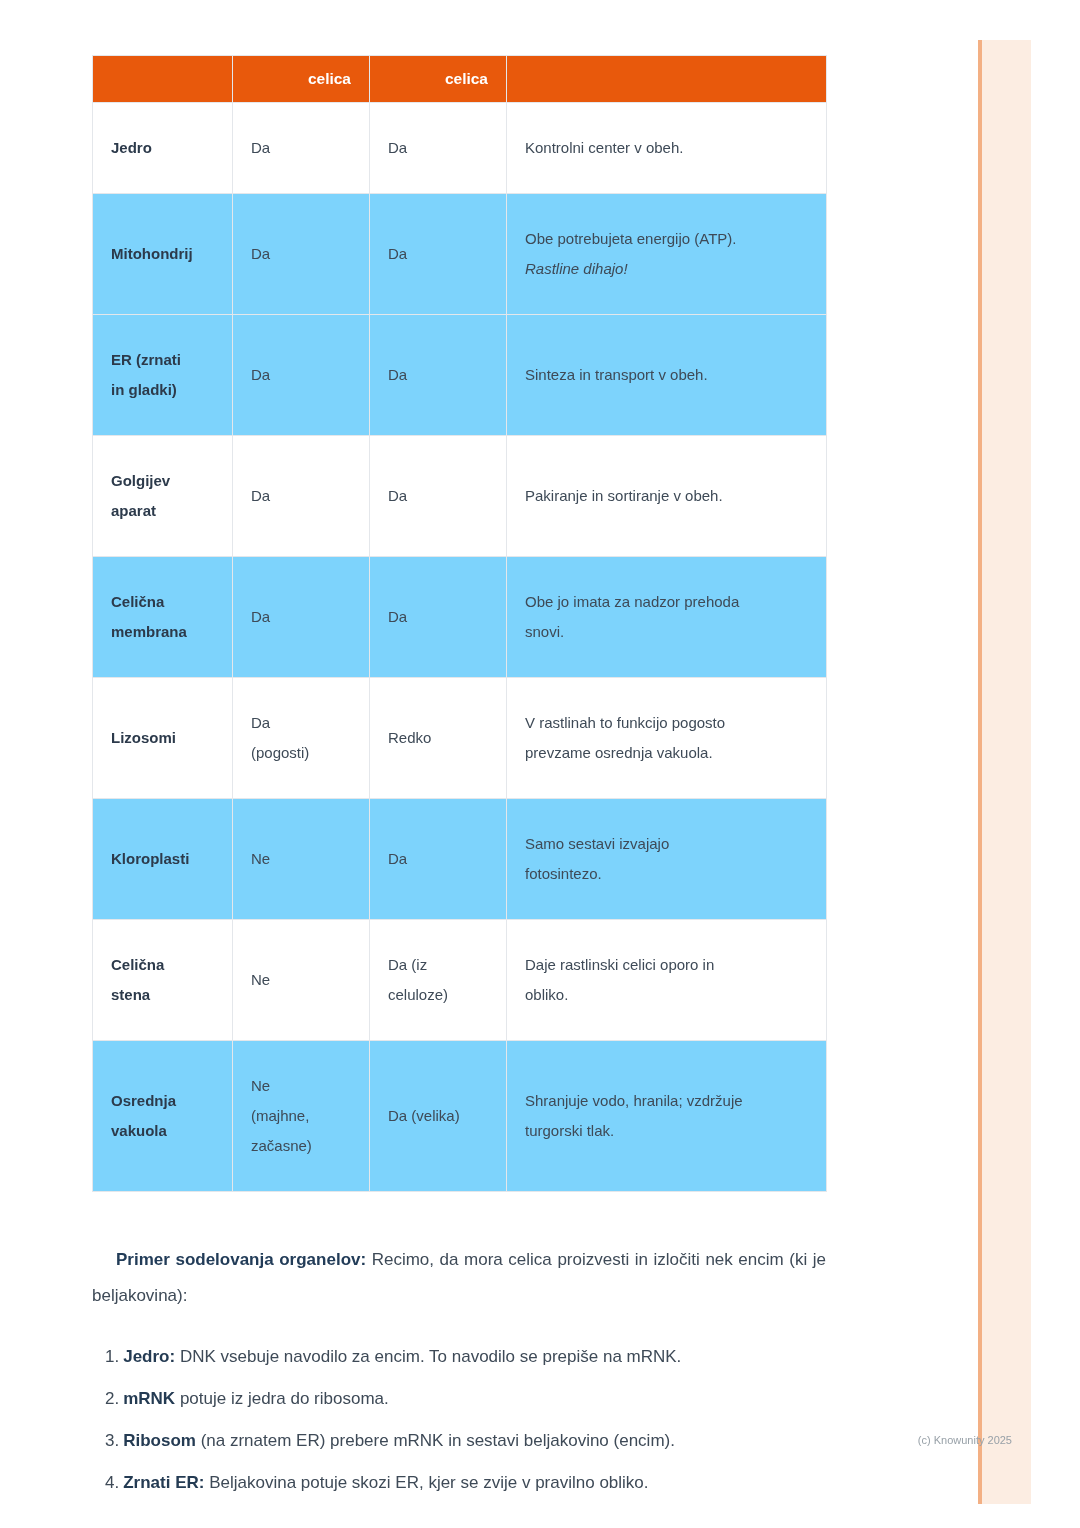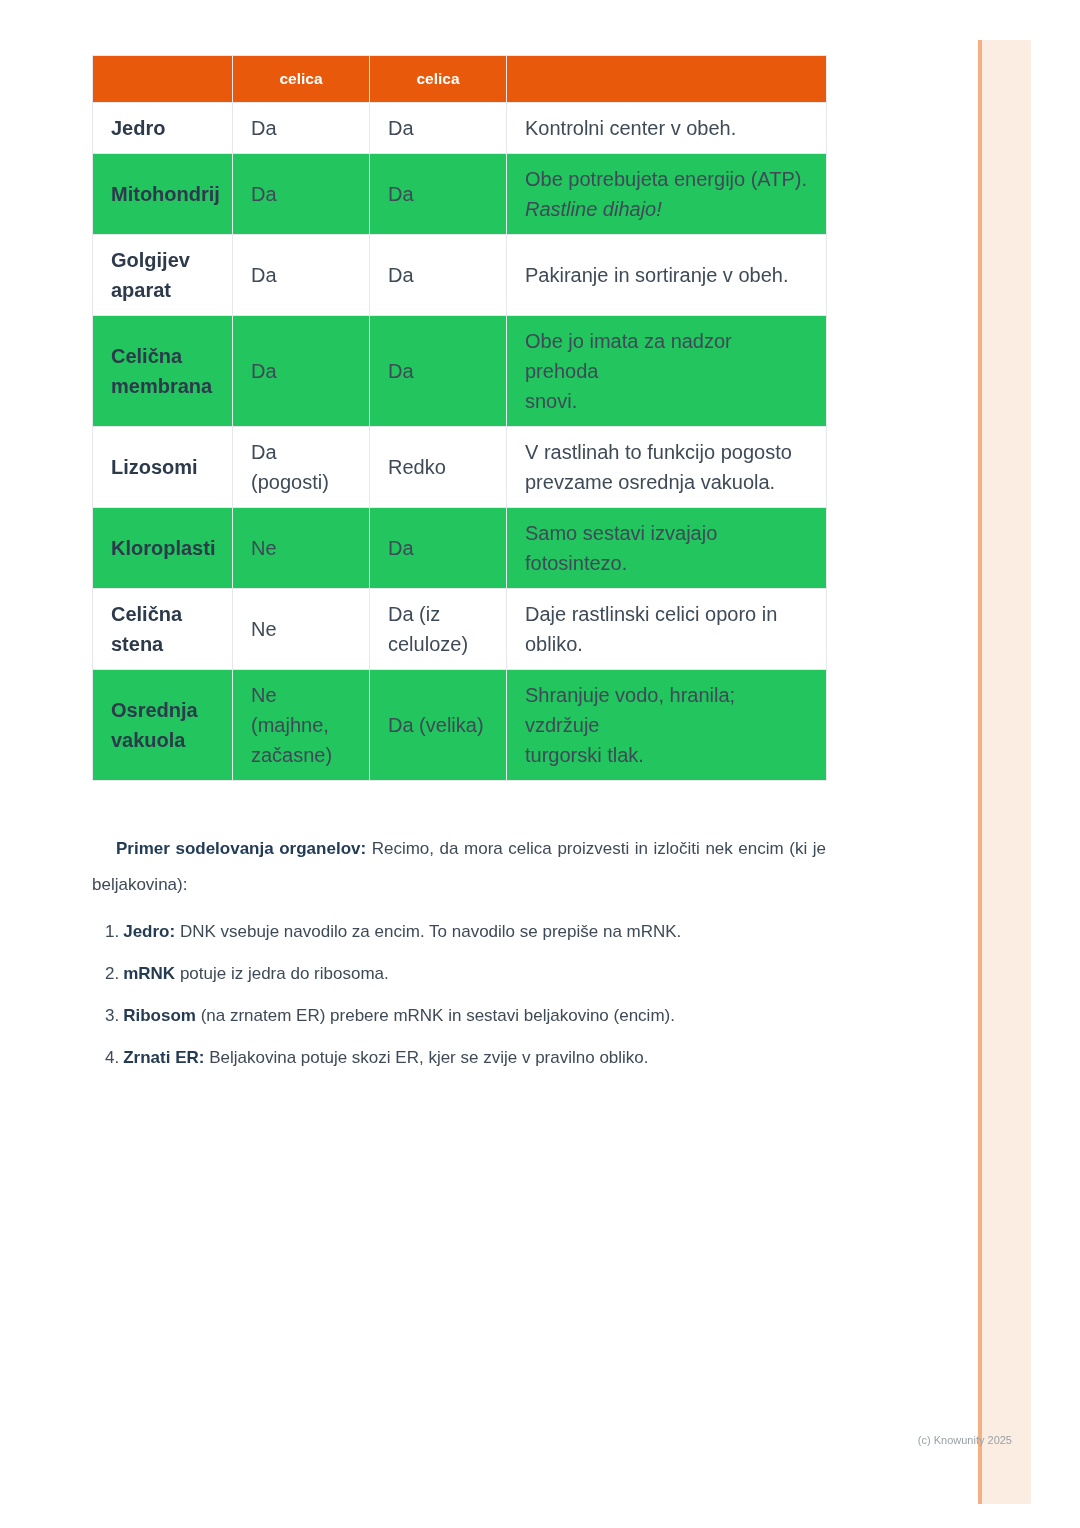--- a/index.html
+++ b/index.html
@@ -38,53 +38,53 @@
   }
   table.cmp col.c1 { width: 140px; }
   table.cmp col.c2 { width: 137px; }
   table.cmp col.c3 { width: 137px; }
   table.cmp col.c4 { width: 320px; }
   table.cmp th {
     background: #E8590C;
     color: #ffffff;
     font-weight: bold;
     font-size: 15.5px;
-    text-align: center;
+    text-align: right;
     padding: 12px 18px;
     line-height: 22px;
     border: 1px solid #E4E7EB;
   }
   table.cmp td {
-    font-size: 20px;
+    font-size: 15px;
     line-height: 30px;
-    padding: 10px 18px;
+    padding: 30px 18px;
     vertical-align: middle;
     border: 1px solid #E4E7EB;
     white-space: pre-line;
     color: #3E4A57;
   }
-  table.cmp tr.alt td { background: #22c55e; }
+  table.cmp tr.alt td { background: #7dd3fc; }
   table.cmp td.org-label {
     font-weight: bold;
     color: #2C3A4B;
   }
   .note-em {
     display: block;
     font-style: italic;
   }
   .intro {
     margin-top: 50px;
     width: 734px;
     font-size: 17px;
     line-height: 36px;
     text-align: justify;
   }
   .intro strong { color: #223C58; margin-left: 24px; }
   .num-list {
-    margin-top: 16px;
+    margin-top: 30px;
     padding-left: 13px;
     list-style: none;
   }
   .num-list li {
     font-size: 17px;
     line-height: 26px;
     margin-bottom: 16px;
   }
   .num-list .num { margin-right: 4px; }
   .num-list strong { color: #243B53; }
@@ -128,20 +128,27 @@
   </tr>
 
   <tr class="alt">
     <td class="org-label">Mitohondrij</td>
     <td>Da</td>
     <td>Da</td>
     <td><span>Obe potrebujeta energijo (ATP).</span><em class="note-em">Rastline dihajo!</em></td>
   </tr>
 
 
+  <tr class="alt">
+    <td class="org-label">ER (zrnati
+in gladki)</td>
+    <td>Da</td>
+    <td>Da</td>
+    <td><span>Sinteza in transport v obeh.</span><em class="note-em"></em></td>
+  </tr>
 
   <tr>
     <td class="org-label">Golgijev
 aparat</td>
     <td>Da</td>
     <td>Da</td>
     <td><span>Pakiranje in sortiranje v obeh.</span><em class="note-em"></em></td>
   </tr>
 
   <tr class="alt">

